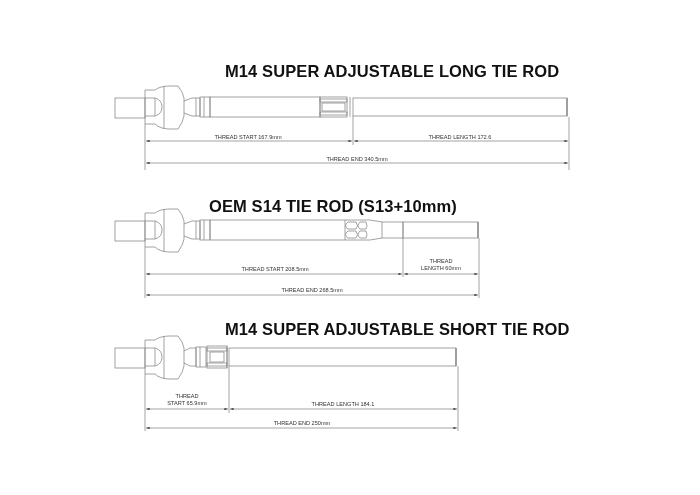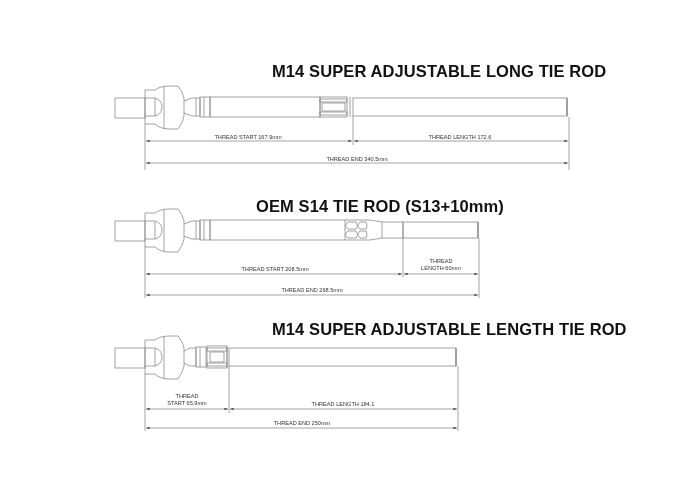--- a/index.html
+++ b/index.html
@@ -1,32 +1,32 @@
 <!DOCTYPE html>
 <html><head>
 <meta charset="utf-8">
 <style>
   html, body { margin: 0; padding: 0; background: #ffffff; }
   body { width: 700px; height: 495px; position: relative; overflow: hidden; font-family: "Liberation Sans", sans-serif; }
   .title {
     position: absolute; font-family: "Liberation Sans", sans-serif; font-weight: bold;
-    font-size: 16.5px; color: #111; white-space: nowrap; letter-spacing: 0.1px; margin-left: 47px;
+    font-size: 16.5px; color: #111; white-space: nowrap; letter-spacing: 0.1px;
   }
   .dim-label {
     position: absolute; font-family: "Liberation Sans", sans-serif; font-size: 5.6px;
     color: #333; white-space: nowrap; text-align: center; line-height: 7px;
   }
   svg.drawing { position: absolute; left: 0; top: 0; }
 </style>
 </head>
 <body>
 
 <div class="title" style="left:225px; top:62px;">M14 SUPER ADJUSTABLE LONG TIE ROD</div>
 <div class="title" style="left:209px; top:197px;">OEM S14 TIE ROD (S13+10mm)</div>
-<div class="title" style="left:225px; top:320px;">M14 SUPER ADJUSTABLE LENGTH TIE ROD</div>
+<div class="title" style="left:225px; top:320px;">M14 SUPER ADJUSTABLE SHORT TIE ROD</div>
 
 <svg class="drawing" width="700" height="495" viewBox="0 0 700 495">
   <defs>
     <marker id="arr" viewBox="0 0 6 4" refX="6" refY="2" markerWidth="6" markerHeight="4" orient="auto-start-reverse">
       <path d="M0,0 L6,2 L0,4 z" fill="#444"></path>
     </marker>
   </defs>
 
   <g fill="none" stroke="#8a8a8a" stroke-width="0.8">
 

